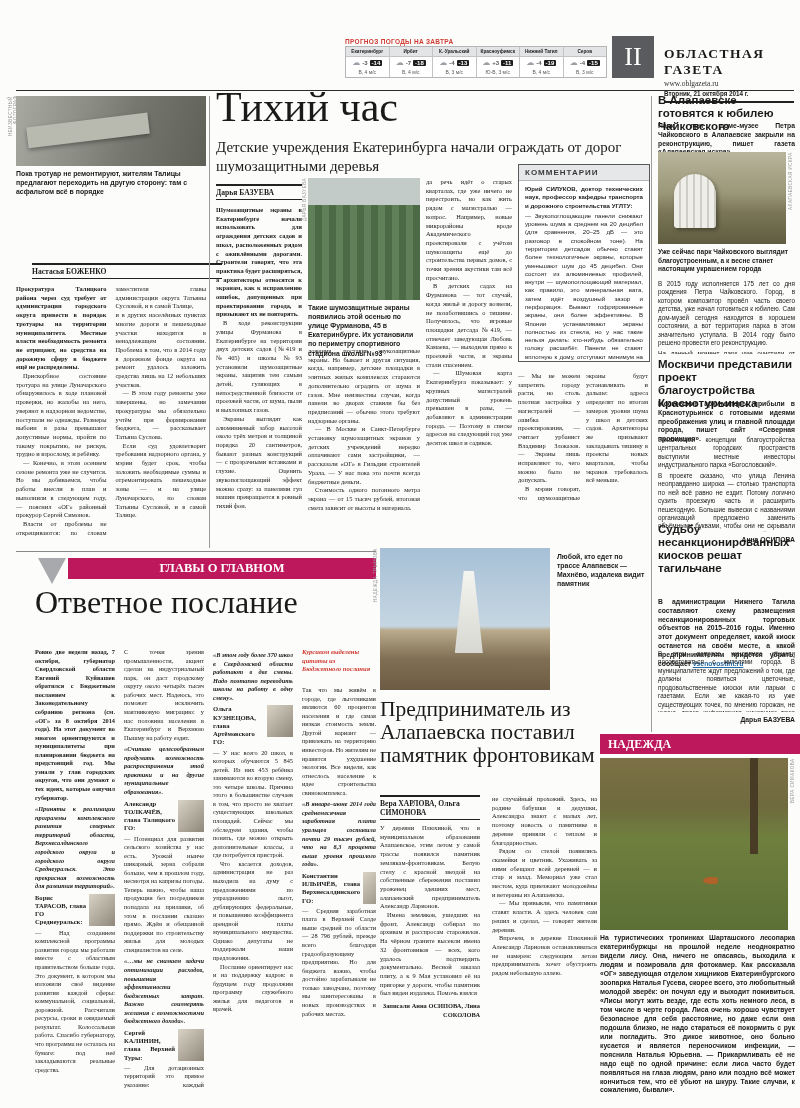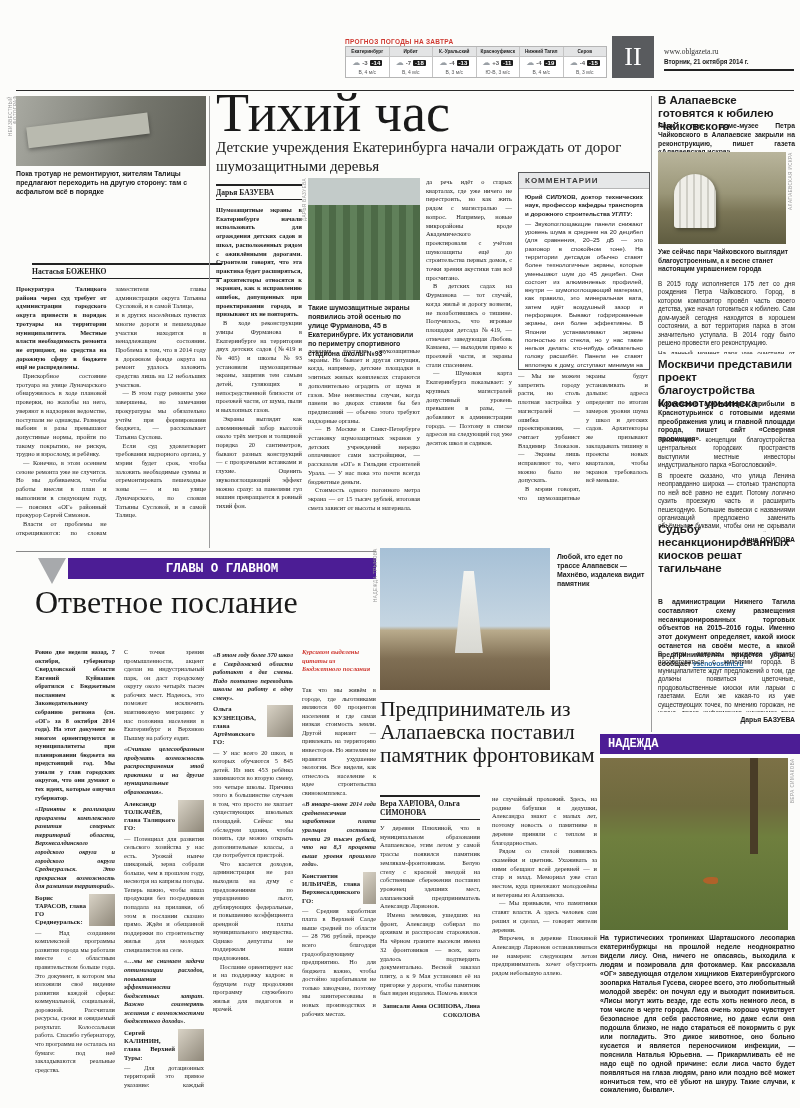--- a/index.html
+++ b/index.html
@@ -67,21 +67,21 @@
   .zap{font-weight:bold;text-align:right;text-indent:0 !important;margin-top:4px !important}
 
   
   .rh{font-family:"Liberation Sans",sans-serif;font-weight:bold;font-size:11.5px;line-height:1.12}
   .rlead{font-family:"Liberation Sans",sans-serif;font-weight:bold;font-size:6.8px;line-height:1.3;text-align:justify}
   .rbody{font-family:"Liberation Sans",sans-serif;font-size:6.3px;line-height:1.34;text-align:justify}
   .rbody p{margin:0 0 2px}
   .rbyl{font-family:"Liberation Sans",sans-serif;font-weight:bold;font-size:6.8px;text-align:right}
   .link{color:#2a6ca5;text-decoration:underline;cursor:pointer}
 
-  .secbar{position:absolute;background:#4c1d95;color:#fff;font-family:Liberation Mono, monospace;
+  .secbar{position:absolute;background:#be185d;color:#fff;font-family:Liberation Serif, serif;
           font-weight:bold;display:flex;align-items:center}
   .tri{position:absolute;width:0;height:0;border-left:14px solid transparent;
        border-right:14px solid transparent;border-top:26px solid #a7a9ac}
 
   .cbox{position:absolute;border:1px solid #58595b;background:#fff;overflow:hidden}
   .cbox-h{background:#e6e7e8;font-family:"Liberation Sans",sans-serif;font-weight:bold;
           font-size:8px;letter-spacing:1px;padding:3px 6px;color:#3a3a3a;border-bottom:1px solid #b5b5b5}
   .cbody{font-family:"Liberation Sans",sans-serif;font-size:6.1px;line-height:1.36;text-align:justify;padding:4px 6px}
   .cauthor{font-weight:bold;margin-bottom:2px}
 </style>
@@ -148,20 +148,21 @@
             <span class="wnight">-15</span>
           </div>
         <div class="wwind">В, 3 м/с</div>
       </div>
     </div>
   </div>
 
   <div class="pagenum" style="left:612px;top:36px">II</div>
 
   <div class="abs" style="left:664px;top:46px;width:130px;border-bottom:2px solid #222;padding-bottom:4px">
+    <div class="paper-t">ОБЛАСТНАЯ ГАЗЕТА</div>
     <div class="paper-s">www.oblgazeta.ru</div>
     <div class="paper-d">Вторник, 21 октября 2014 г.</div>
   </div>
 
   <div class="hr" style="left:16px;top:90px;width:778px"></div>
 
   <div class="vcred" style="left:8px;top:96px;height:70px">НЕИЗВЕСТНЫЙ ФОТОГРАФ</div>
   <div class="photo ph-road" style="left:16px;top:96px;width:190px;height:70px">
       <div class="walk"></div>
     </div>
@@ -172,21 +173,21 @@
     <p>Прискорбное состояние тротуара на улице Луначарского обнаружилось в ходе плановой проверки, но жалобы на него, уверяют в надзорном ведомстве, поступали не однажды. Размеры выбоин в разы превышают допустимые нормы, пройти по такому покрытию, не рискуя, трудно и взрослому, и ребёнку.</p>
     <p>— Конечно, в этом осеннем сезоне ремонта уже не случится. Но мы добиваемся, чтобы работы внесли в план и выполнили в следующем году, — пояснил «ОГ» районный прокурор Сергей Симонов.</p>
     <p>Власти от проблемы не открещиваются: по словам заместителя главы администрации округа Татьяны Сусловой, и в самой Талице,</p>
     <p class="noind">и в других населённых пунктах многие дороги и пешеходные участки находятся в ненадлежащем состоянии. Проблема в том, что в 2014 году в дорожном фонде округа на ремонт удалось заложить средства лишь на 12 небольших участков.</p>
     <p>— В этом году ремонты уже завершены, но замечания прокуратуры мы обязательно учтём при формировании бюджета, — рассказывает Татьяна Суслова.</p>
     <p>Если суд удовлетворит требования надзорного органа, у мэрии будет срок, чтобы заложить необходимые суммы и отремонтировать пешеходные зоны — и на улице Луначарского, по словам Татьяны Сусловой, и в самой Талице.</p>
   </div>
 
   <div class="vr" style="left:209px;top:96px;height:452px"></div>
 
-  <div class="abs hl" style="left:216px;top:86px;width:430px;font-size:54px;line-height:1">Тихий час</div>
+  <div class="abs hl" style="left:216px;top:86px;width:430px;font-size:42px;line-height:1">Тихий час</div>
   <div class="abs hl" style="left:216px;top:138px;width:430px;font-size:15px;line-height:1.25">Детские учреждения Екатеринбурга начали ограждать от дорог шумозащитными деревья</div>
   <div class="abs byl" style="left:216px;top:184px;width:86px">Дарья БАЗУЕВА</div>
 
   <div class="abs body-col clip" style="left:216px;top:206px;width:86px;height:340px">
     <p class="lead-b">Шумозащитные экраны в Екатеринбурге начали использовать для ограждения детских садов и школ, расположенных рядом с оживлёнными дорогами. Строители говорят, что эта практика будет расширяться, а архитекторы относятся к экранам, как к исправлению ошибок, допущенных при проектировании города, и призывают их не повторять.</p>
     <p>В ходе реконструкции улицы Фурманова в Екатеринбурге на территории двух детских садов (№419 и №465) и школы №93 установили шумозащитные экраны, защитив тем самым детей, гуляющих в непосредственной близости от проезжей части, от шума, пыли и выхлопных газов.</p>
     <p>Экраны выглядят как алюминиевый забор высотой около трёх метров и толщиной порядка 20 сантиметров, бывают разных конструкций — с прозрачными вставками и глухие. Оценить звукопоглощающий эффект можно сразу: за панелями гул машин превращается в ровный тихий фон.</p>
   </div>
 
   <div class="vcred" style="left:302px;top:178px;height:122px">ДАРЬЯ БАЗУЕВА</div>
@@ -197,21 +198,21 @@
     <p>— В Москве и Санкт-Петербурге установку шумозащитных экранов у детских учреждений нередко оплачивают сами застройщики, — рассказали «ОГ» в Гильдии строителей Урала. — У нас пока это почти всегда бюджетные деньги.</p>
     <p>Стоимость одного погонного метра экрана — от 15 тысяч рублей, итоговая смета зависит от высоты и материала.</p>
   </div>
 
   <div class="abs body-col clip" style="left:426px;top:178px;width:86px;height:368px">
     <p class="noind">да речь идёт о старых кварталах, где уже ничего не перестроить, но как жить рядом с магистралью — вопрос. Например, новые микрорайоны вроде Академического проектировали с учётом шумозащиты ещё до строительства первых домов, с точки зрения акустики там всё просчитано.</p>
     <p>В детских садах на Фурманова — тот случай, когда жильё и дорогу возвели, не позаботившись о тишине. Получилось, что игровые площадки детсада №419, — отмечает заведующая Любовь Камаева, — выходили прямо к проезжей части, и экраны стали спасением.</p>
     <p>— Шумовая карта Екатеринбурга показывает: у крупных магистралей допустимый уровень превышен в разы, — добавляют в администрации города. — Поэтому в списке адресов на следующий год уже десяток школ и садиков.</p>
   </div>
 
-  <div class="cbox" style="left:518px;top:172px;width:130px;height:196px">
+  <div class="cbox" style="left:518px;top:164px;width:130px;height:196px">
     <div class="cbox-h">КОММЕНТАРИИ</div>
     <div class="cbody">
       <div class="cauthor">Юрий СИЛУКОВ, доктор технических наук, профессор кафедры транспорта и дорожного строительства УГЛТУ:</div>
       <div>— Звукопоглощающие панели снижают уровень шума в среднем на 20 децибел (для сравнения, 20–25 дБ — это разговор в спокойном тоне). На территории детсадов обычно ставят более технологичные экраны, которые уменьшают шум до 45 децибел. Они состоят из алюминиевых профилей, внутри — шумопоглощающий материал, как правило, это минеральная вата, затем идёт воздушный зазор и перфорация. Бывают гофрированные экраны, они более эффективны. В Японии устанавливают экраны полностью из стекла, но у нас такие нельзя делать: кто-нибудь обязательно голову расшибёт. Панели не ставят вплотную к дому, отступают минимум на десять метров, потому на количество света в помещении они не влияют. А вот звук экраны могут направлять по-разному. Если их отклонить на 15–20 градусов, то звук пойдёт в небо и на верхних этажах окажется даже громче. Звуковые панели — это не так просто, в каждом конкретном случае специалисты действуют индивидуально. Но наилучший вариант, когда между экранами и домом есть деревья.</div>
     </div>
   </div>
   <div class="abs body-col two clip" style="left:518px;top:372px;width:130px;height:174px;column-gap:6px">
     <p class="noind">— Мы не можем запретить городу расти, но столь плотная застройка у магистралей — ошибка проектирования, — считает урбанист Владимир Злоказов. — Экраны лишь исправляют то, чего можно было не допускать.</p>
     <p>В мэрии говорят, что шумозащитные экраны будут устанавливать и дальше: адреса определят по итогам замеров уровня шума у школ и детских садов. Архитекторы же призывают закладывать тишину в проекты новых кварталов, чтобы экранов требовалось всё меньше.</p>
   </div>

